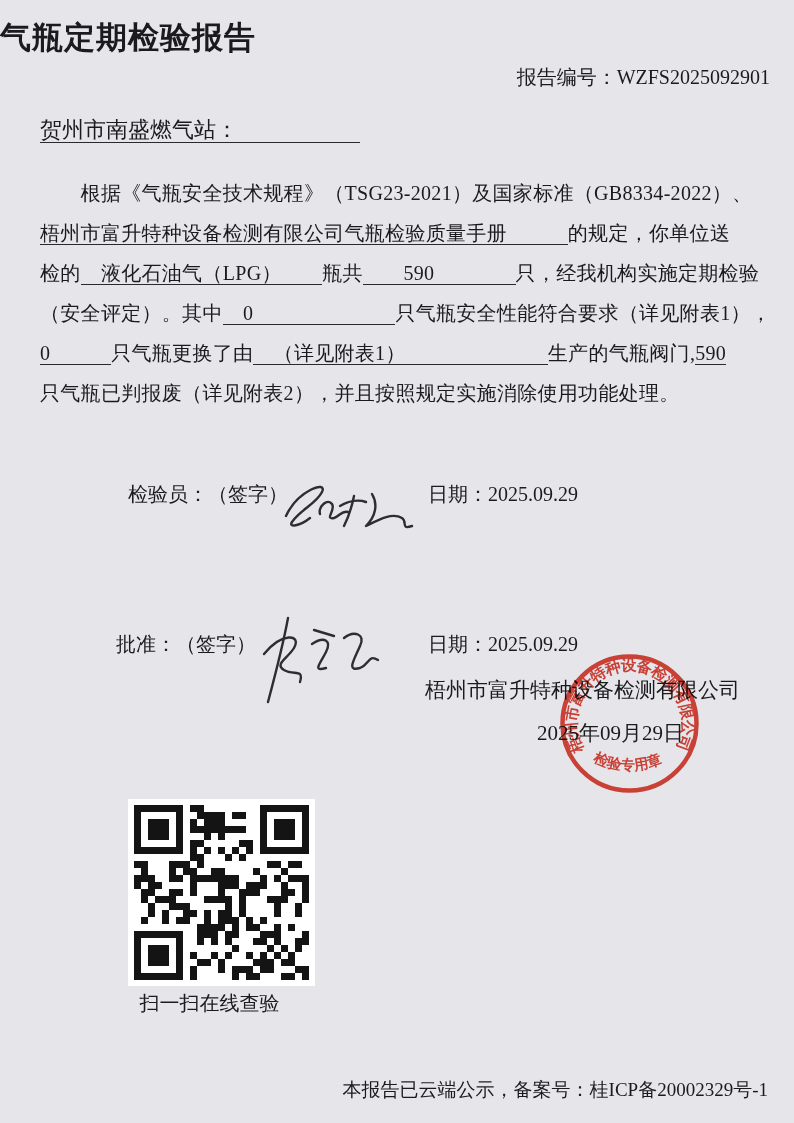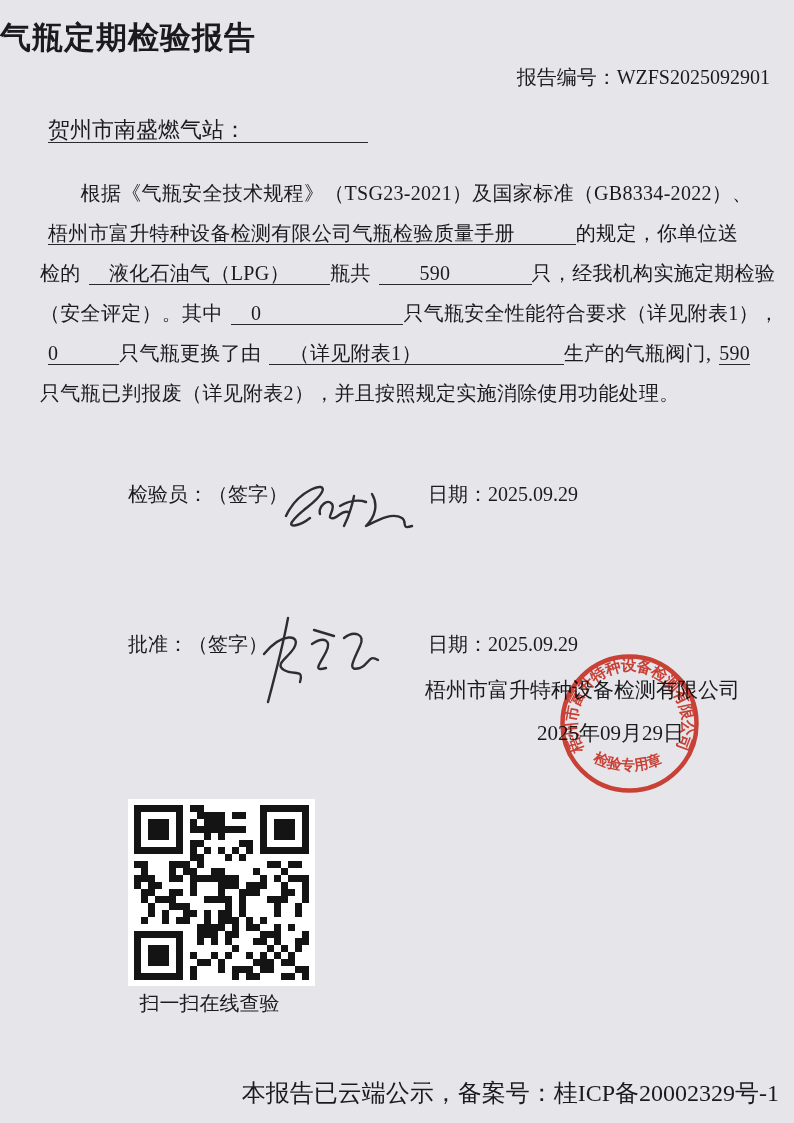--- a/index.html
+++ b/index.html
@@ -19,30 +19,30 @@
   }
   .report-no {
     top:64px; right:24px;
     font-size:20px;
   }
   .addressee {
     top:115px; left:40px;
     font-size:22px;
   }
   .addressee .u { padding-right:122px; }
-  .u { border-bottom:1.5px solid #2a2a2c;margin-left:8px; }
+  .u { border-bottom:1.5px solid #2a2a2c; }
   .paragraph {
     top:173px; left:40px; width:716px;
     font-size:20px; line-height:40px;
     letter-spacing:0.3px;
   }
   .pline { white-space:nowrap; }
   .sign-row { font-size:20px; white-space:nowrap; }
   .row-inspector { top:481px; left:128px; }
-  .row-approver  { top:631px; left:128px; }
+  .row-approver  { top:631px; left:116px; }
   .date-inspector { top:481px; left:428px; font-size:20px; }
   .date-approver  { top:631px; left:428px; font-size:20px; }
   .sig1 { top:476px; left:276px; }
   .sig2 { top:610px; left:250px; }
   .sig1 path, .sig2 path {
     fill:none; stroke:#2e2e30; stroke-width:2.4;
     stroke-linecap:round; stroke-linejoin:round;
   }
   .company-line { top:676px; left:425px; font-size:21px; }
   .issue-date   { top:719px; left:537px; font-size:21px; }
@@ -54,22 +54,22 @@
   .qr-box {
     top:799px; left:128px; width:187px; height:187px;
     background:#ffffff;
   }
   .qr-box svg { position:absolute; top:6px; left:6px; }
   .qr-label {
     top:990px; left:116px; width:187px;
     text-align:center; font-size:20px;
   }
   .footer {
-    top:1077px; right:15px;
-    font-size:24px;
+    top:1077px; right:26px;
+    font-size:19px;
   }
 </style>
 </head>
 <body>
 
 <div class="abs title">气瓶定期检验报告</div>
 
 <div class="abs report-no"><span>报告编号：</span><span>WZFS2025092901</span></div>
 
 <div class="abs addressee"><span class="u">贺州市南盛燃气站：</span></div>

